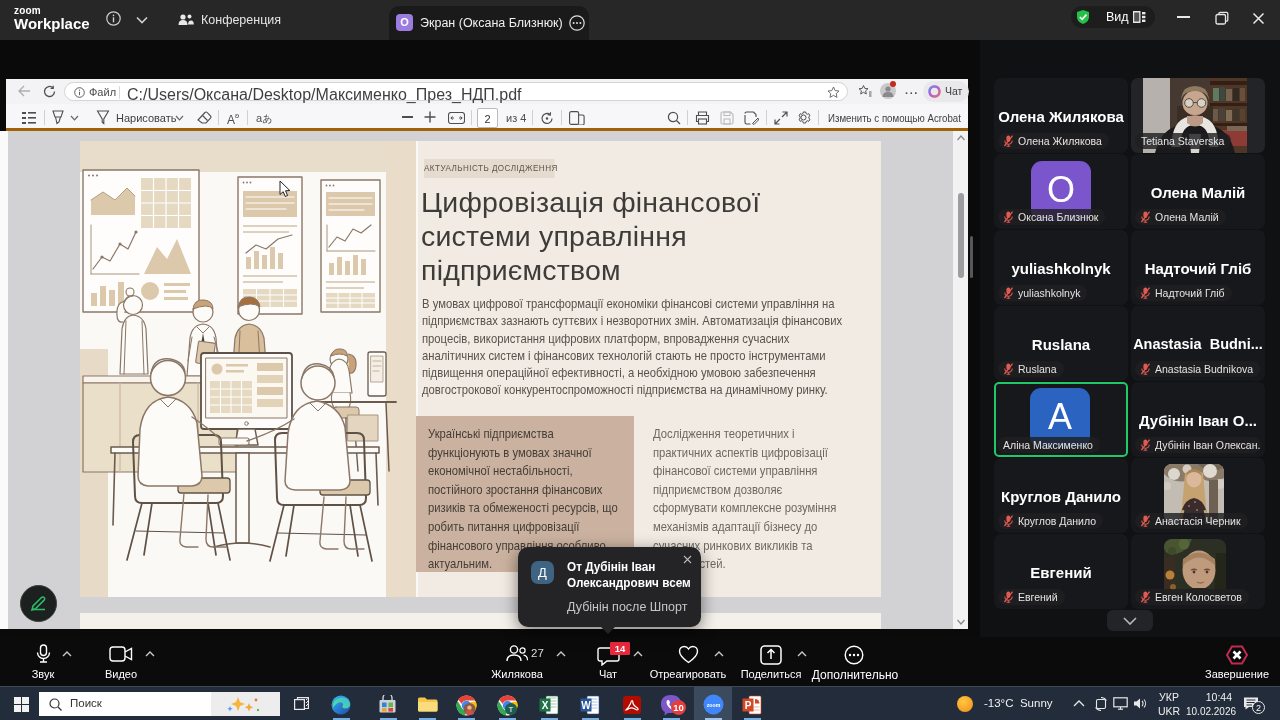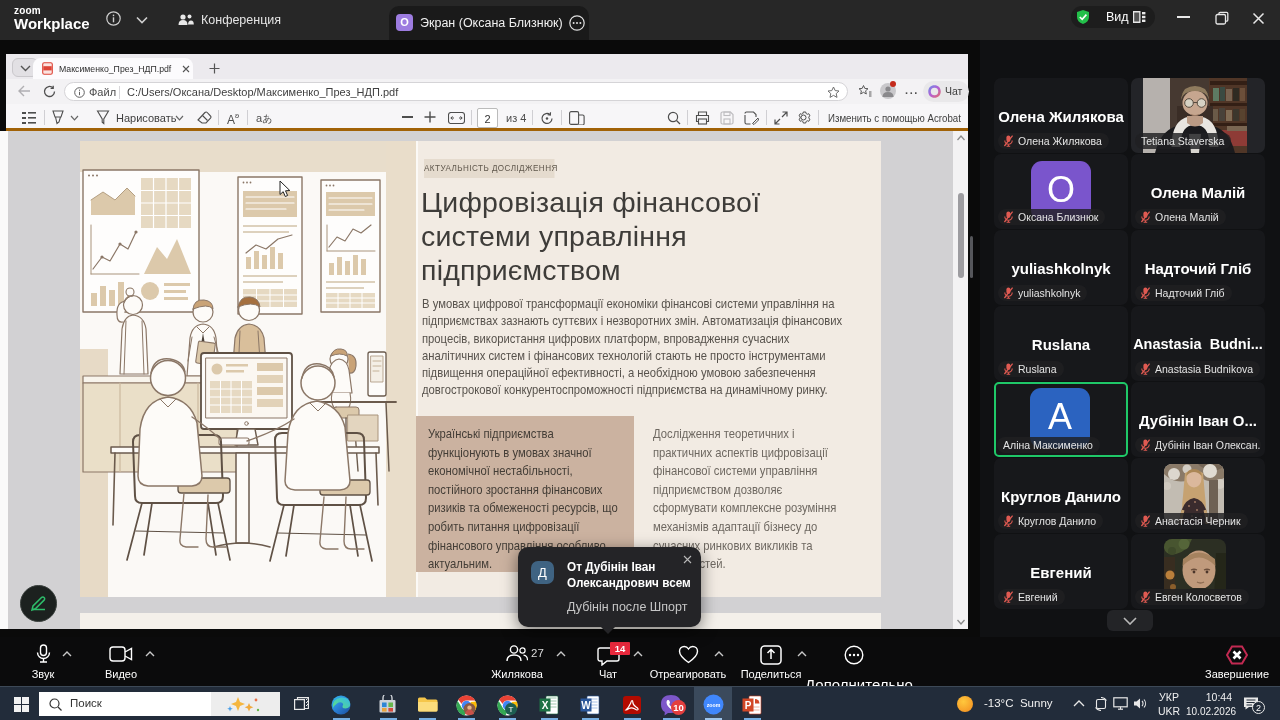--- a/index.html
+++ b/index.html
@@ -68,58 +68,38 @@
         <rect x="1" y="3.5" width="9.5" height="9.5" rx="1.5" fill="none" stroke="#e8e8e8" stroke-width="1.3"></rect>
         <path d="M4 3.5 V2.5 q0 -1.2 1.2 -1.2 H11.6 q1.2 0 1.2 1.2 V9 q0 1.2 -1.2 1.2 h-1" fill="none" stroke="#e8e8e8" stroke-width="1.3"></path>
       </svg>
     <svg class="abs" style="left:1252px;top:12px;" width="13" height="13" viewBox="0 0 13 13">
         <path d="M1.5 1.5 L11.5 11.5 M11.5 1.5 L1.5 11.5" stroke="#e8e8e8" stroke-width="1.5"></path>
       </svg>
   </div>
 
   <div class="abs" id="shared" style="left:0;top:40px;width:980px;height:597px;background:#0a0a0a;"></div>
 
-  <div class="abs" style="left:6px;top:54px;width:962px;height:25px;background:#eceaee;">
-    <div class="abs" style="left:6px;top:3.5px;width:26px;height:19px;background:#e2e0e4;border:1px solid #cac8cc;border-radius:6px;">
-      <svg class="abs" style="left:7px;top:6px;" width="11" height="7" viewBox="0 0 11 7">
-          <path d="M1 1 L5.5 5.5 L10 1" fill="none" stroke="#555" stroke-width="1.4"></path>
-        </svg>
-    </div>
-    <div class="abs" style="left:27px;top:4px;width:160px;height:21px;background:#fcfbfd;border-radius:8px 8px 0 0;">
-      <svg class="abs" style="left:9px;top:4px;" width="11" height="13" viewBox="0 0 11 13">
-          <rect x="0.7" y="0.7" width="9.6" height="11.6" rx="1.5" fill="#fbe3e0" stroke="#dd4437" stroke-width="1.1"></rect>
-          <rect x="1.3" y="4.2" width="8.4" height="4.2" fill="#dd4437"></rect>
-        </svg>
-      <div class="abs" style="left:26px;top:5px;width:132px;color:#2e2e2e;font-size:9.7px;white-space:nowrap;overflow:hidden;transform:scaleX(.9);transform-origin:0 0;">Максименко_През_НДП.pdf</div>
-      <svg class="abs" style="left:149px;top:7px;" width="8" height="8" viewBox="0 0 8 8">
-          <path d="M1 1 L7 7 M7 1 L1 7" stroke="#555" stroke-width="1.1"></path>
-        </svg>
-    </div>
-    <svg class="abs" style="left:203px;top:9px;" width="11" height="11" viewBox="0 0 11 11">
-        <path d="M5.5 0.5 V10.5 M0.5 5.5 H10.5" stroke="#555" stroke-width="1.2"></path>
-      </svg>
-  </div>
 
   <div class="abs" style="left:6px;top:79px;width:962px;height:25px;background:#f3f2f4;">
     <svg class="abs" style="left:12px;top:6px;" width="13" height="12" viewBox="0 0 13 12">
         <path d="M6 1 L1 6 L6 11 M1.2 6 H12" fill="none" stroke="#b0afb2" stroke-width="1.4"></path>
       </svg>
     <svg class="abs" style="left:37px;top:5.5px;" width="13" height="13" viewBox="0 0 13 13">
         <path d="M11.5 6.5 a5 5 0 1 1 -1.6 -3.7" fill="none" stroke="#4e4e4e" stroke-width="1.3"></path>
         <path d="M10.2 0.8 L10.2 3.4 L7.6 3.4" fill="none" stroke="#4e4e4e" stroke-width="1.3"></path>
       </svg>
     <div class="abs" style="left:58px;top:3px;width:784px;height:19px;background:#fff;border:1px solid #d5d4d7;border-radius:10px;">
       <svg class="abs" style="left:9px;top:3.5px;" width="11" height="11" viewBox="0 0 11 11">
           <circle cx="5.5" cy="5.5" r="4.8" fill="none" stroke="#5f5f5f" stroke-width="1"></circle>
           <rect x="5" y="4.8" width="1" height="3.4" fill="#5f5f5f"></rect>
           <rect x="5" y="2.6" width="1" height="1.2" fill="#5f5f5f"></rect>
         </svg>
       <div class="abs" style="left:24px;top:2.5px;color:#4a4a4a;font-size:11px;">Файл</div>
       <div class="abs" style="left:54px;top:2.5px;width:1px;height:13px;background:#d8d7da;"></div>
-      <div class="abs" style="left:62px;top:2.5px;color:#3f3f3f;font-size:11px;white-space:nowrap;">C:/Users/Оксана/Desktop/Максименко_През_НДП.pdf</div>
+      <div class="abs" style="left:62px;top:2.5px;color:#3f3f3f;font-size:16px;white-space:nowrap;">C:/Users/Оксана/Desktop/Максименко_През_НДП.pdf</div>
       <svg class="abs" style="left:762px;top:2.5px;" width="13" height="13" viewBox="0 0 13 13">
           <path d="M6.5 1 L8.2 4.6 L12 5 L9.2 7.6 L10 11.4 L6.5 9.4 L3 11.4 L3.8 7.6 L1 5 L4.8 4.6 Z" fill="none" stroke="#6f6f6f" stroke-width="1"></path>
         </svg>
     </div>
     <svg class="abs" style="left:852px;top:5px;" width="14" height="14" viewBox="0 0 14 14">
         <path d="M5.5 1.5 L6.8 4.4 L10 4.7 L7.6 6.8 L8.3 10 L5.5 8.3 L2.7 10 L3.4 6.8 L1 4.7 L4.2 4.4 Z" fill="none" stroke="#5a5a5a" stroke-width="1"></path>
         <path d="M11 8 H13.5 M11 10 H13.5 M11 12 H13.5" stroke="#5a5a5a" stroke-width="1"></path>
       </svg>
     <div class="abs" style="left:874px;top:4px;width:16px;height:16px;border-radius:8px;background:#c9c8cb;">
       <svg class="abs" style="left:0;top:0;" width="16" height="16" viewBox="0 0 16 16">
@@ -689,21 +669,21 @@
         <path d="M1 5 L5 1 L9 5" fill="none" stroke="#c9c9c9" stroke-width="1.4"></path>
       </svg>
     <div class="abs" style="left:731px;top:31px;width:80px;text-align:center;color:#fff;font-size:11px;">Поделиться</div>
 
     <svg class="abs" style="left:844px;top:8px;" width="20" height="20" viewBox="0 0 20 20">
         <circle cx="10" cy="10" r="8.8" fill="none" stroke="#fff" stroke-width="1.4"></circle>
         <circle cx="6" cy="10" r="1.2" fill="#fff"></circle>
         <circle cx="10" cy="10" r="1.2" fill="#fff"></circle>
         <circle cx="14" cy="10" r="1.2" fill="#fff"></circle>
       </svg>
-    <div class="abs" style="left:805px;top:39px;width:100px;color:#fff;font-size:15px;">Дополнительно</div>
+    <div class="abs" style="left:805px;top:31px;width:100px;text-align:center;color:#fff;font-size:12px;">Дополнительно</div>
 
     <svg class="abs" style="left:1226px;top:8px;" width="22" height="20" viewBox="0 0 22 20">
         <path d="M6 1.5 H16 L21 10 L16 18.5 H6 L1 10 Z" fill="none" stroke="#c22a52" stroke-width="2"></path>
         <path d="M7.5 6.5 L14.5 13.5 M14.5 6.5 L7.5 13.5" stroke="#fff" stroke-width="2.6"></path>
       </svg>
     <div class="abs" style="left:1197px;top:31px;width:80px;text-align:center;color:#fff;font-size:11px;">Завершение</div>
   </div>
 
   <div class="abs" id="taskbar" style="left:0;top:686px;width:1280px;height:34px;background:#222c3a;border-top:1px solid #3d4957;">
 

